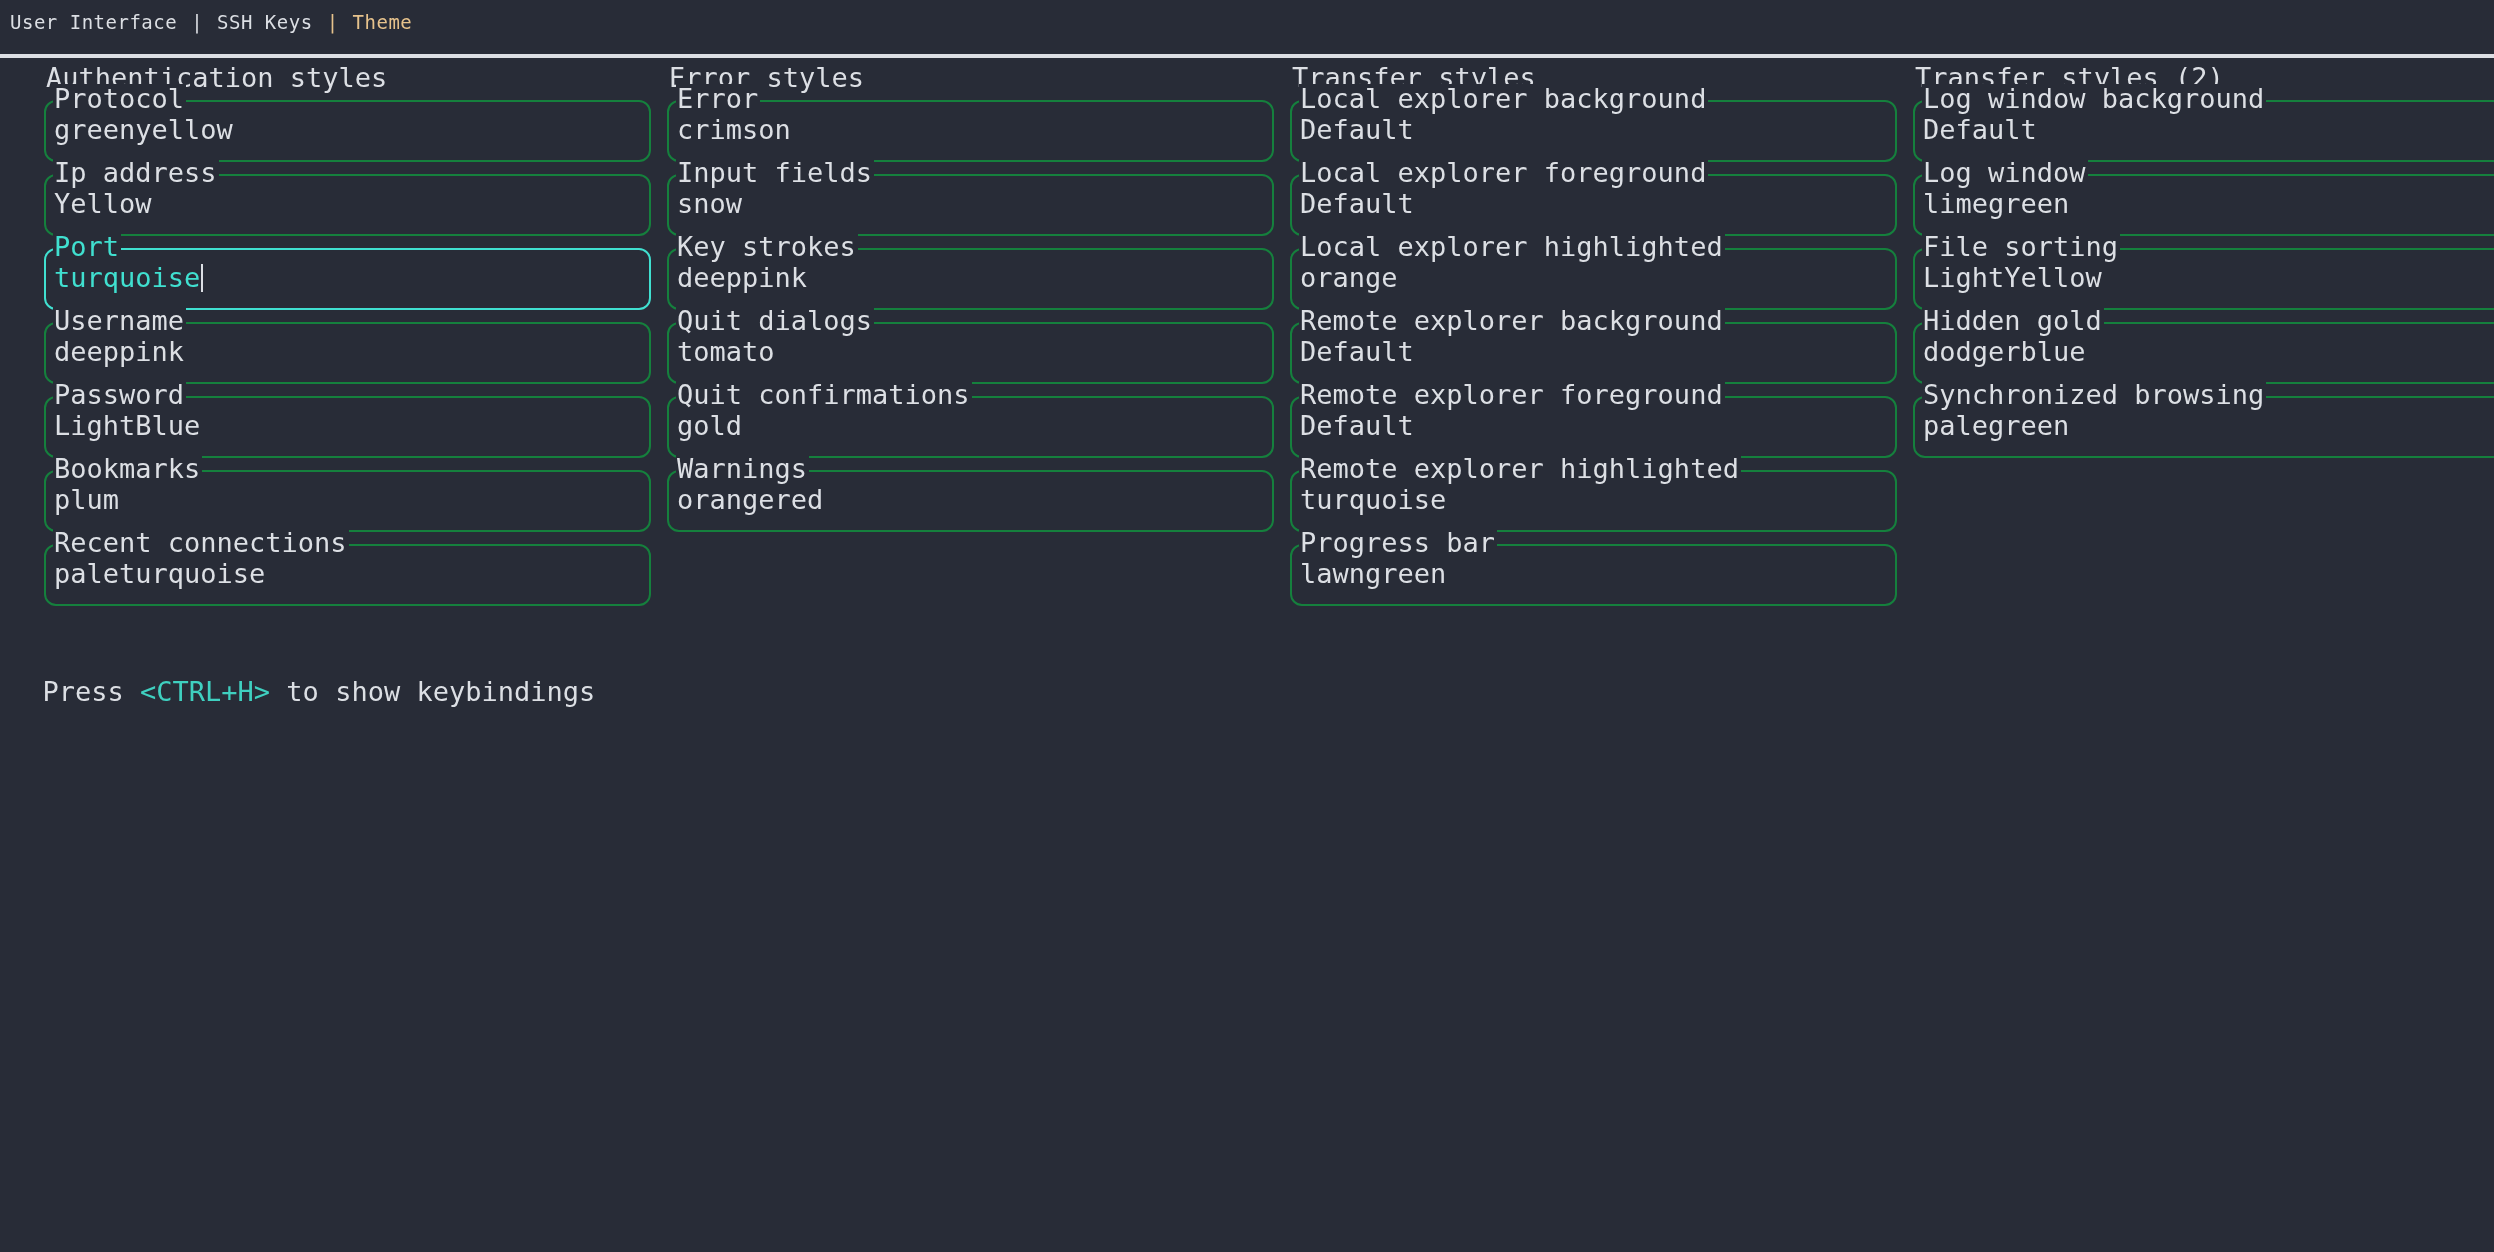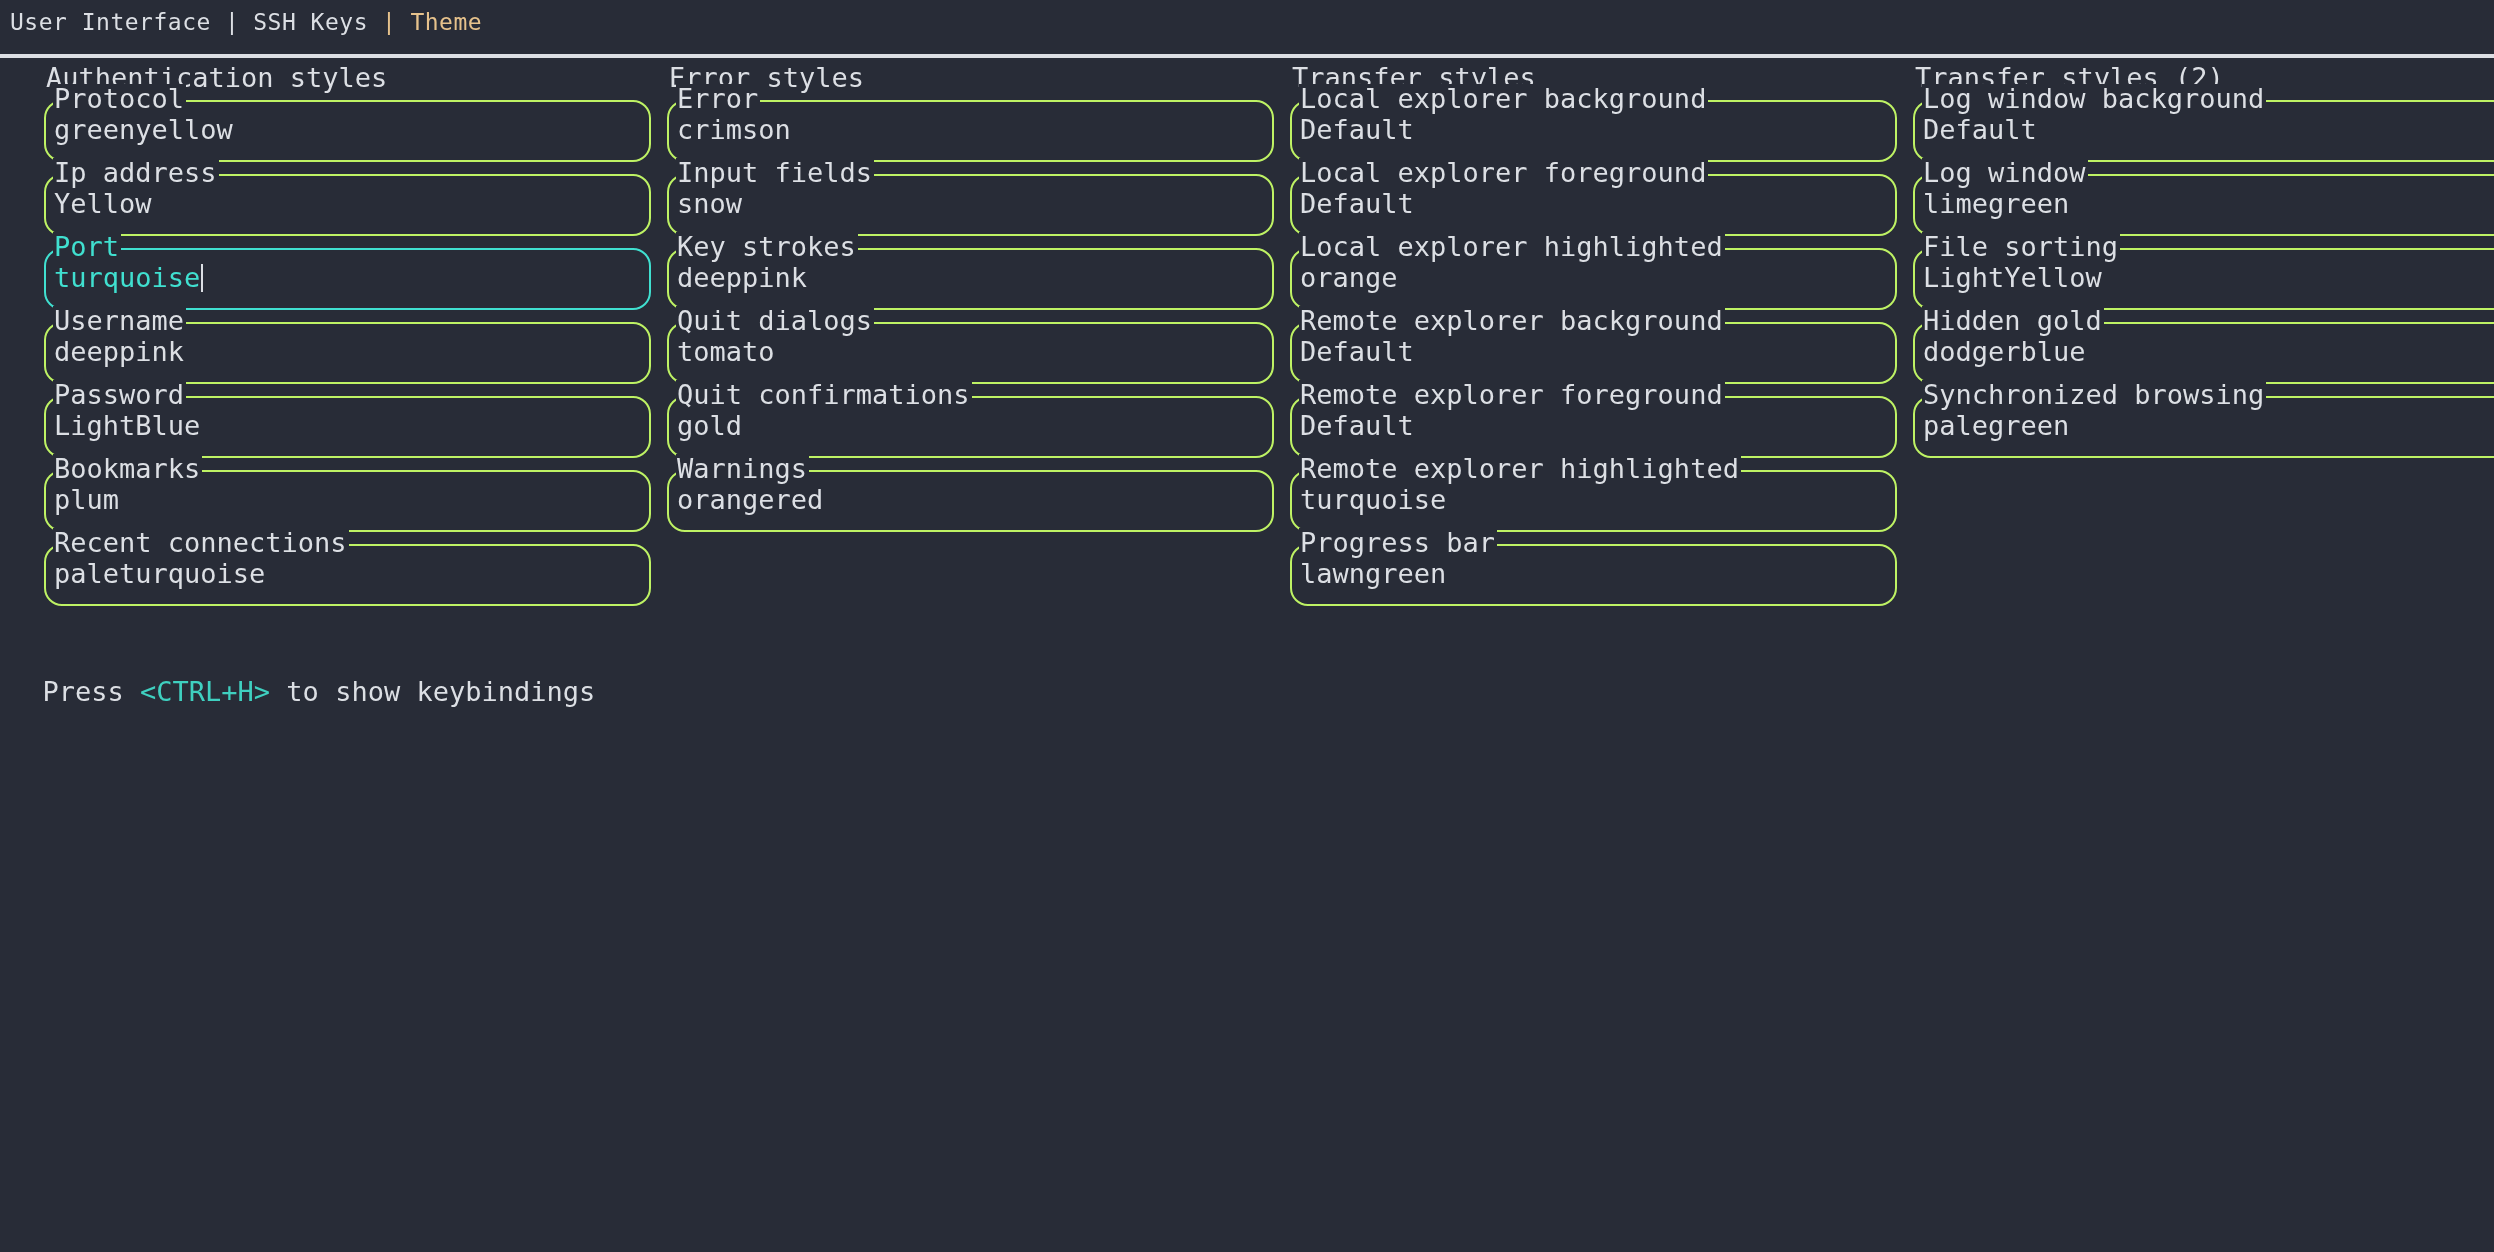--- a/index.html
+++ b/index.html
@@ -16,21 +16,21 @@
     color: #dcdfe4;
     -webkit-font-smoothing: antialiased;
   }
 
   
   .tabbar {
     display: flex;
     align-items: center;
     height: 44px;
     padding: 0 10px;
-    font-size: 23px;
+    font-size: 19px;
     letter-spacing: 0.5px;
   }
   .tab {
     color: #dcdfe4;
     white-space: pre;
   }
   .tab.active { color: #e6c28c; text-align: right; }
   .tab-sep {
     color: #dcdfe4;
     padding: 0 14px;
@@ -63,22 +63,22 @@
     line-height: 40px;
     color: #dcdfe4;
     white-space: pre;
     padding-left: 2px;
     margin-bottom: 2px;
   }
 
   
   .field {
     position: relative;
-    border: 2px solid #bef264;
-    border-radius: 18px;
+    border: 2px solid #15803d;
+    border-radius: 12px;
     height: 62px;
     margin-bottom: 12px;
     padding: 13px;
   }
   .field .legend {
     position: absolute;
     top: -18px;
     left: 7px;
     background: #282c37;
     padding: 0 2px 0 1px;

